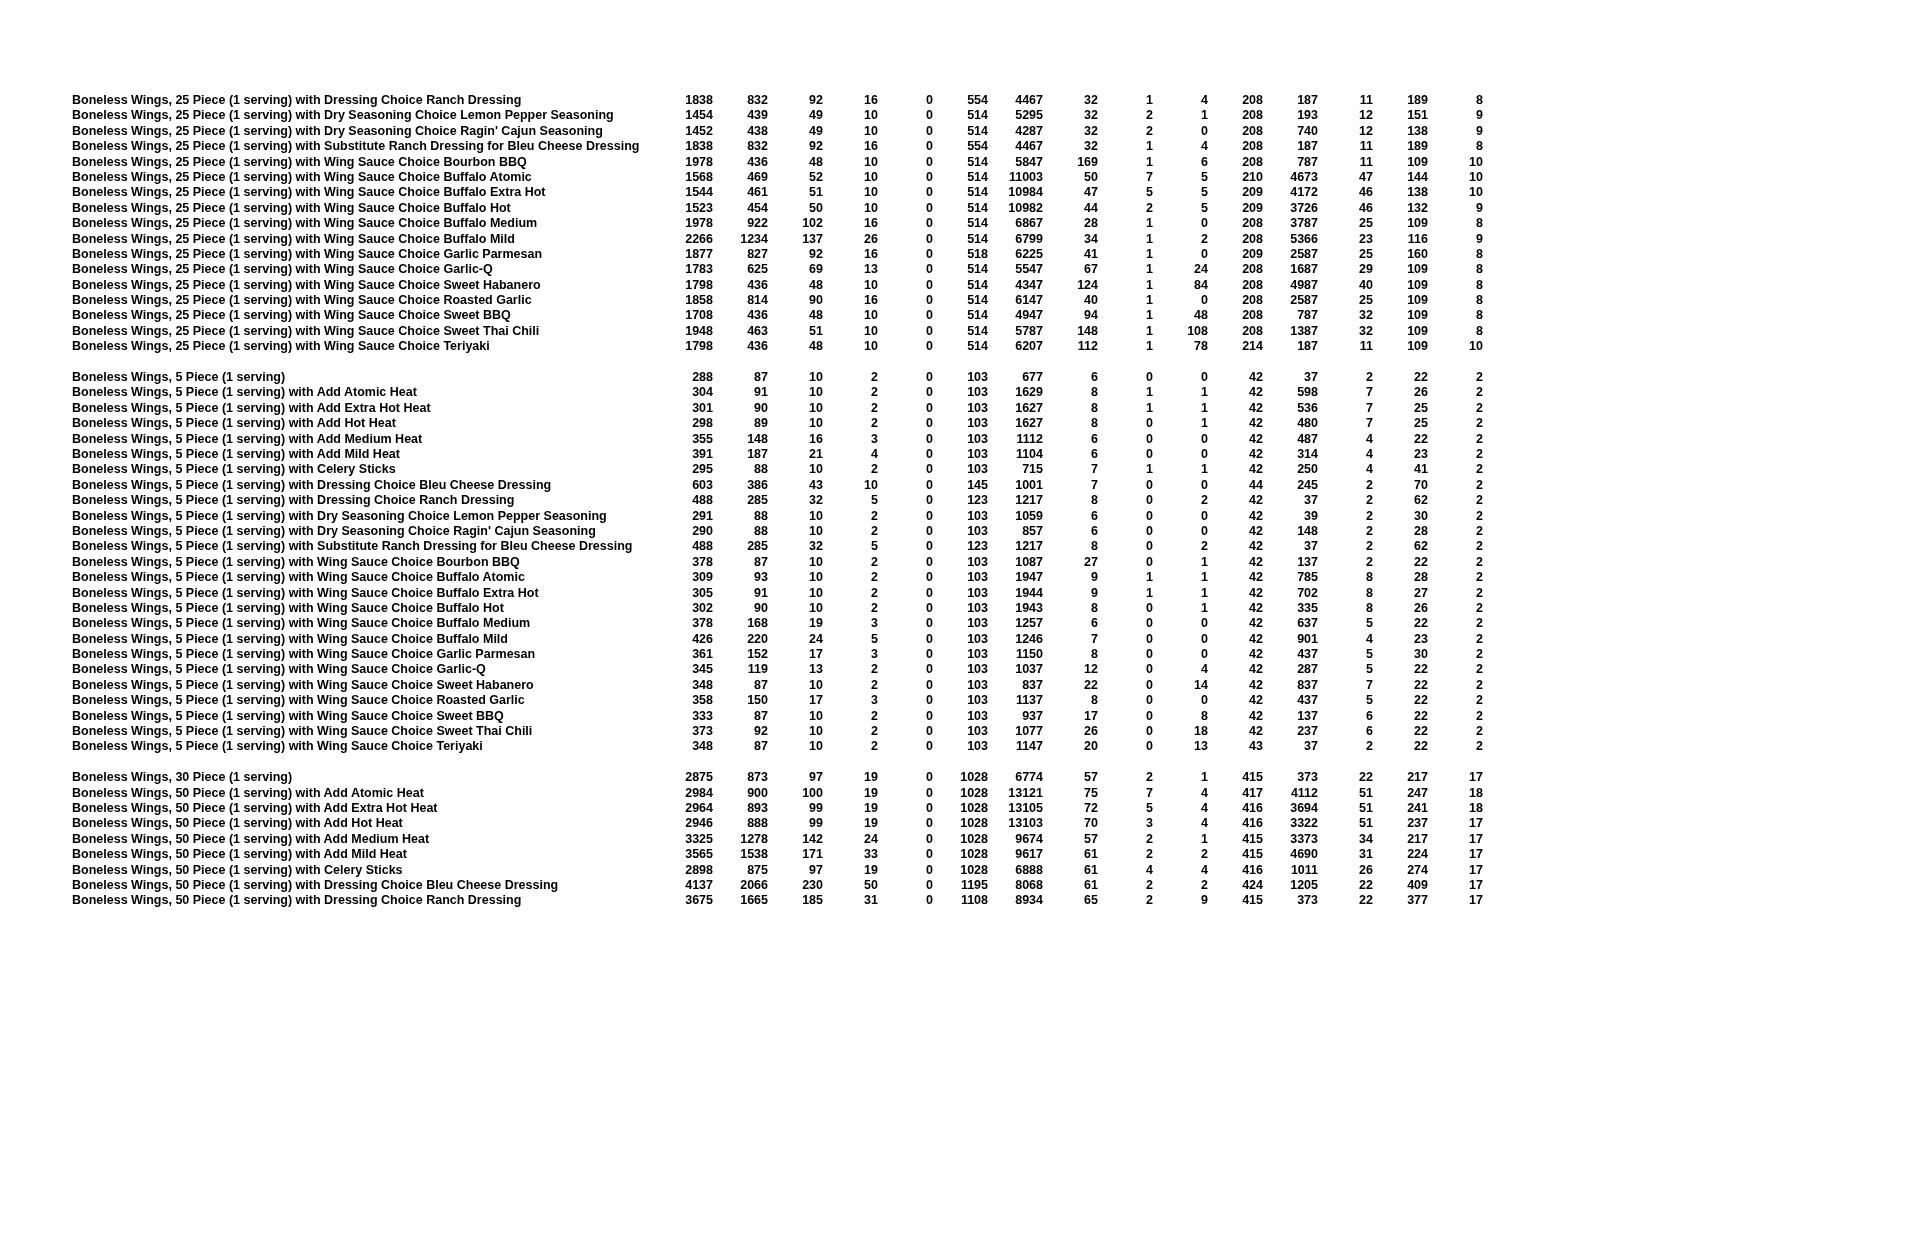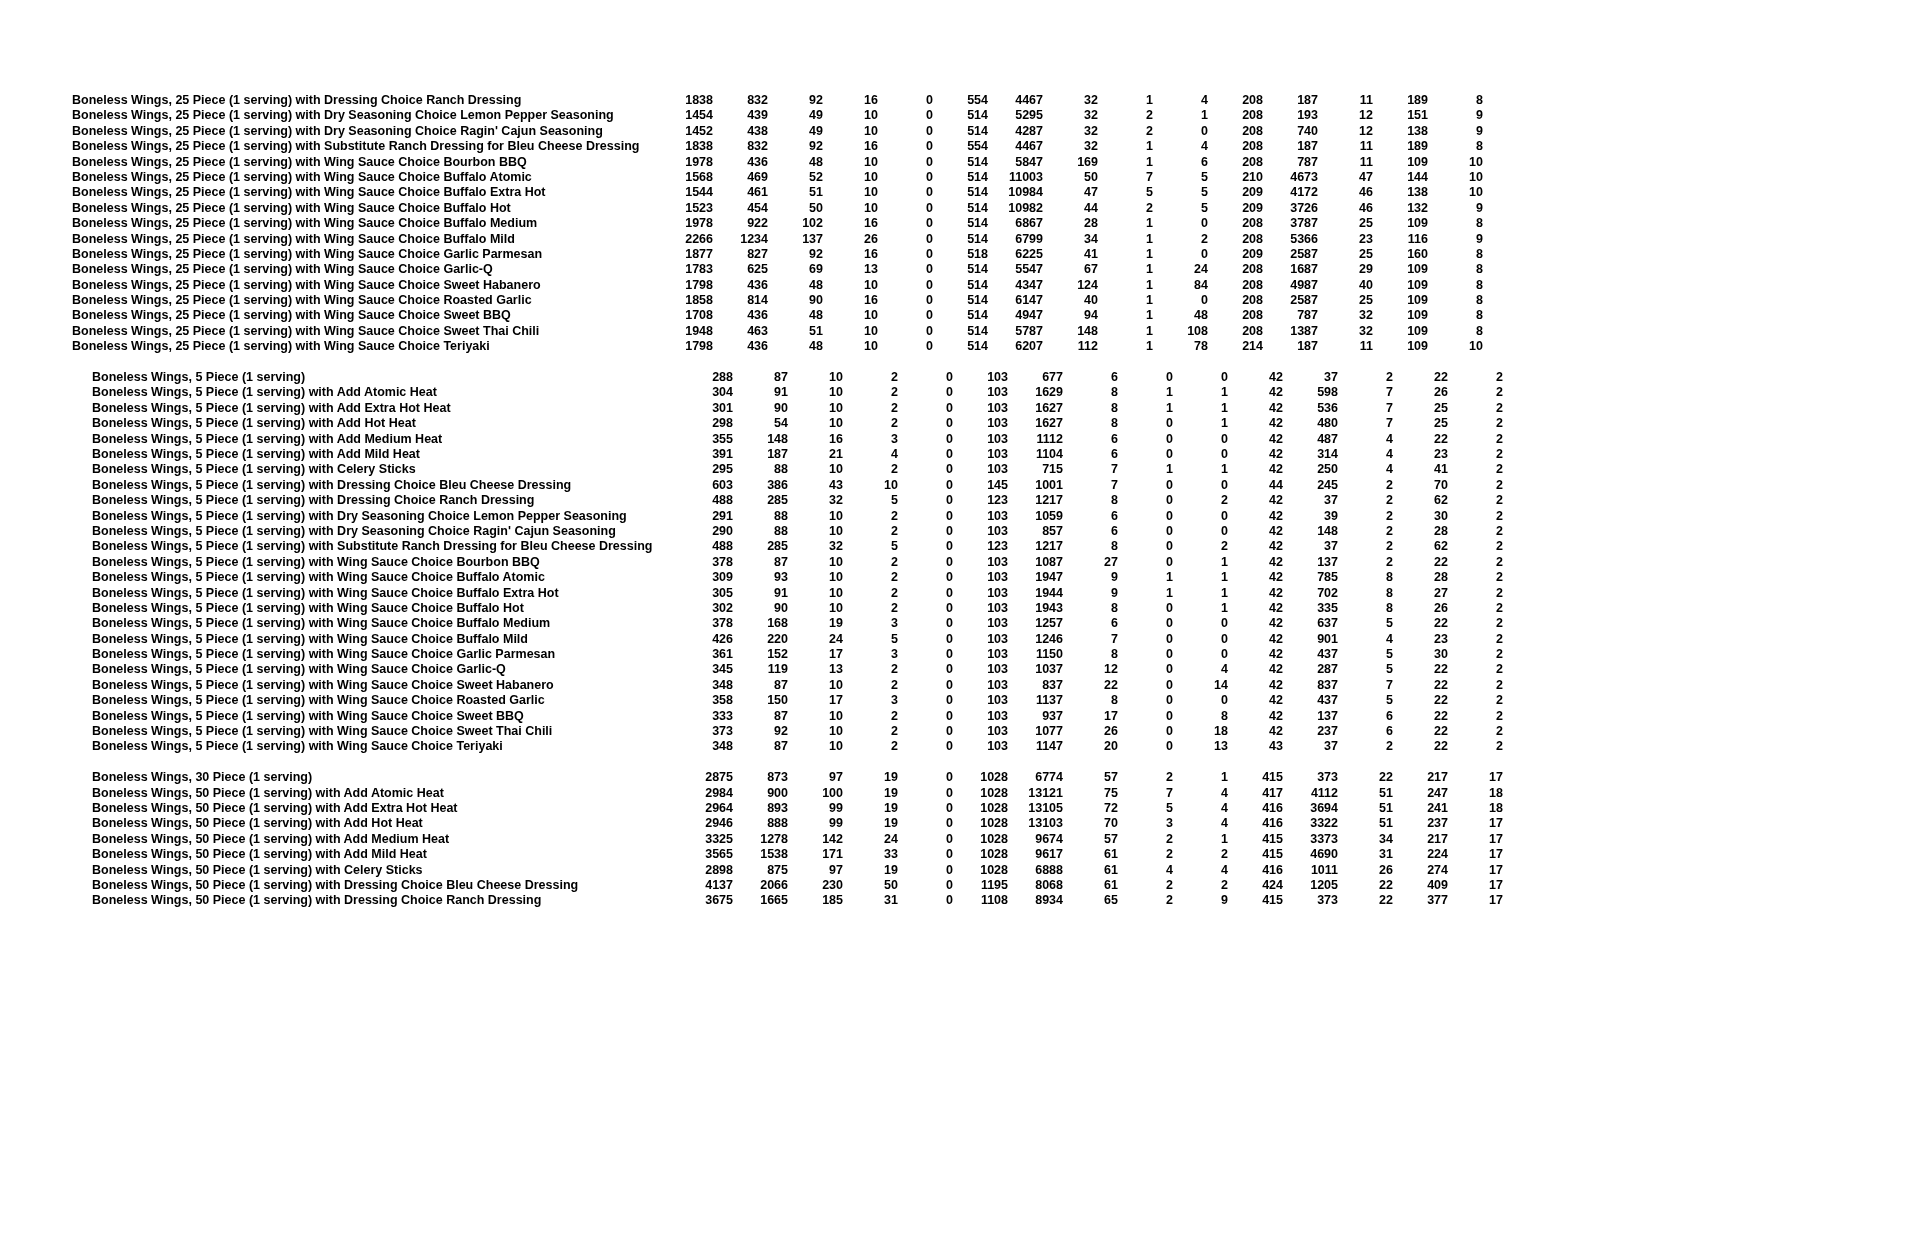--- a/index.html
+++ b/index.html
@@ -13,21 +13,20 @@
     width: 1920px;
     height: 1243px;
     overflow: hidden;
   }
   .table-wrap {
     padding: 93px 0 0 72px;
     font-size: 12.5px;
   }
   .section + .section {
     margin-top: 15.4px;
-    margin-left: 20px;
   }
   .row {
     display: flex;
     height: 15.4px;
     line-height: 15.4px;
     white-space: nowrap;
     font-weight: bold;
   }
   .cell { overflow: visible; }
   .cell.name {
@@ -402,21 +401,21 @@
         <div class="cell num">1</div>
         <div class="cell num">42</div>
         <div class="cell num">536</div>
         <div class="cell num">7</div>
         <div class="cell num">25</div>
         <div class="cell num">2</div>
       </div>
       <div class="row">
         <div class="cell name">Boneless Wings, 5 Piece (1 serving) with Add Hot Heat</div>
         <div class="cell num">298</div>
-        <div class="cell num">54</div>
+        <div class="cell num">89</div>
         <div class="cell num">10</div>
         <div class="cell num">2</div>
         <div class="cell num">0</div>
         <div class="cell num">103</div>
         <div class="cell num">1627</div>
         <div class="cell num">8</div>
         <div class="cell num">0</div>
         <div class="cell num">1</div>
         <div class="cell num">42</div>
         <div class="cell num">480</div>

